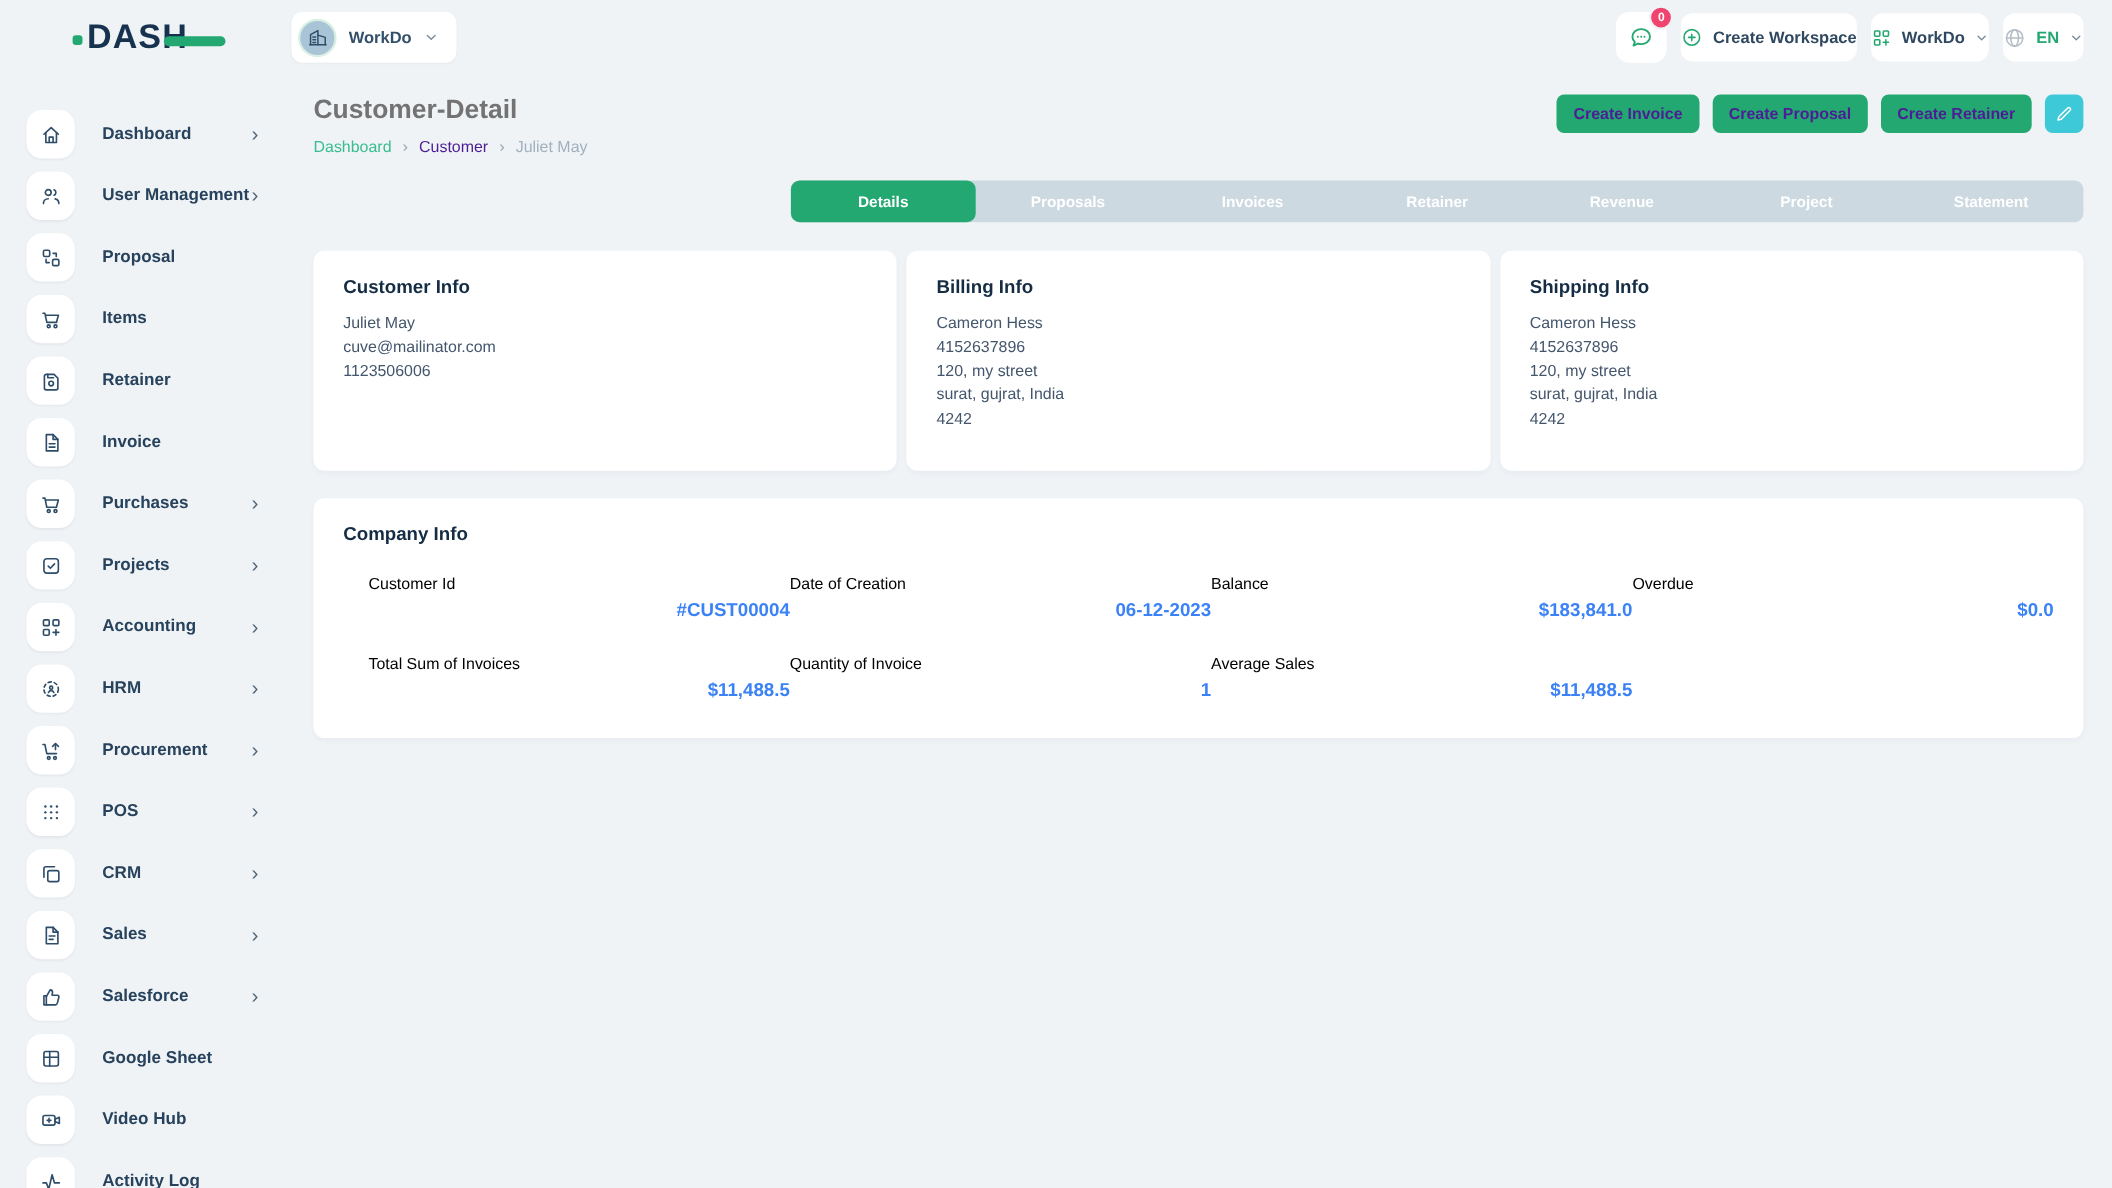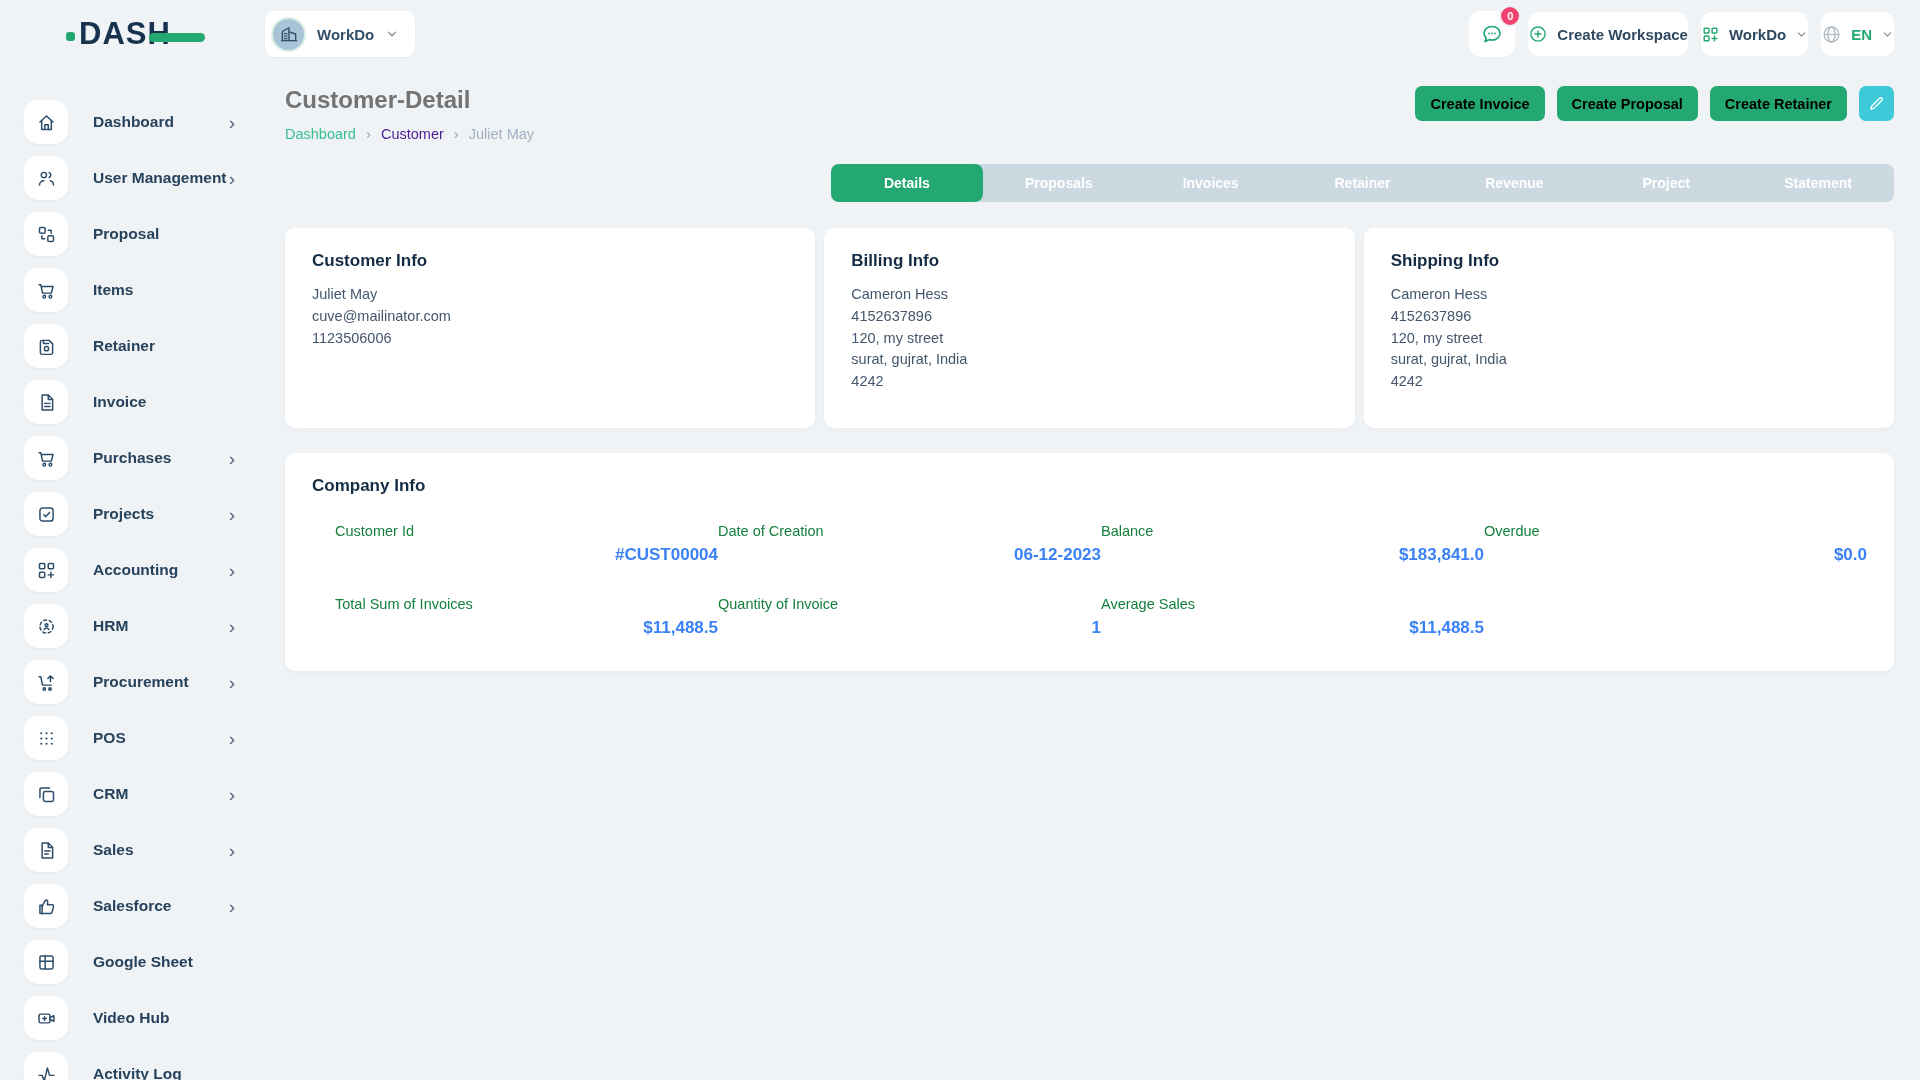--- a/index.html
+++ b/index.html
@@ -43,37 +43,37 @@
   .main { position:absolute; left:265px; top:58px; right:0; bottom:0; padding:28px 26px 0 20px; }
   .page-head { display:flex; align-items:flex-start; }
   .page-title { font-size:24px; font-weight:700; color:#737373; }
   .crumbs { margin-top:11px; display:flex; align-items:center; font-size:14.5px; }
   .crumb { cursor:pointer; }
   .crumb + .crumb::before { content:"›"; color:#93a5b3; margin:0 10px; font-size:15px; }
   .crumb.link { color:#38bd8f; }
   .crumb.plain { color:#4c1d95; }
   .crumb.muted { color:#9fb0bf; cursor:default; }
   .actions { margin-left:auto; display:flex; gap:12px; align-items:center; }
-  .btn { background:#23a871; color:#000000; font-size:14.5px; font-weight:600; height:35px; padding:12px 15px;
+  .btn { background:#23a871; color:#4c1d95; font-size:14.5px; font-weight:600; height:35px; padding:12px 15px;
     border:none; border-radius:7px; display:flex; align-items:center; cursor:pointer; font-family:inherit; }
   .btn-edit { width:35px; height:35px; background:#3ec9d9; border-radius:7px; display:flex;
     align-items:center; justify-content:center; cursor:pointer; }
-  .tabbar { margin-top:22px; margin-left:auto; width:1063px; height:38px; background:#ccd9e0;
+  .tabbar { margin-top:22px; margin-left:auto; width:1175px; height:38px; background:#ccd9e0;
     border-radius:8px; display:flex; }
   .tab { flex:1; display:flex; align-items:center; justify-content:center; color:#fff; font-size:14px;
     font-weight:600; cursor:pointer; border-radius:8px; }
   .tab.active { background:#23a871; }
   .cards-row { margin-top:26px; display:grid; grid-template-columns:repeat(3,1fr); gap:9px; }
   .card { background:#fff; border-radius:10px; padding:23px 27px; box-shadow:0 2px 4px rgba(20,40,60,.03); }
   .info-card { min-height:200px; }
   .card-title { font-size:17px; font-weight:700; color:#142c44; margin-bottom:13px; }
   .line { font-size:14.5px; color:#44566c; line-height:1.5; }
   .company-card { margin-top:25px; min-height:218px; }
   .fields { display:grid; grid-template-columns:repeat(4,1fr); row-gap:31px; margin-top:27px; padding-left:23px; }
-  .f-label { font-size:14.5px; color:#15803d; margin-bottom:6px; }
+  .f-label { font-size:14.5px; color:#000000; margin-bottom:6px; }
   .f-value { font-size:17px; font-weight:700; color:#3b82f6;text-align:right; }
 </style>
 </head>
 <body>
 
 <div class="topbar">
   <div class="logo-wrap">
     <div class="logo">
       <span class="logo-dot"></span>
       <span class="logo-text">DASH</span>

